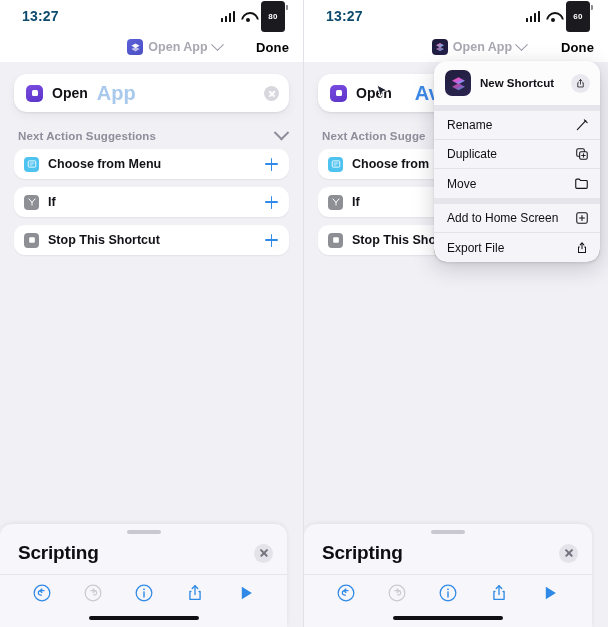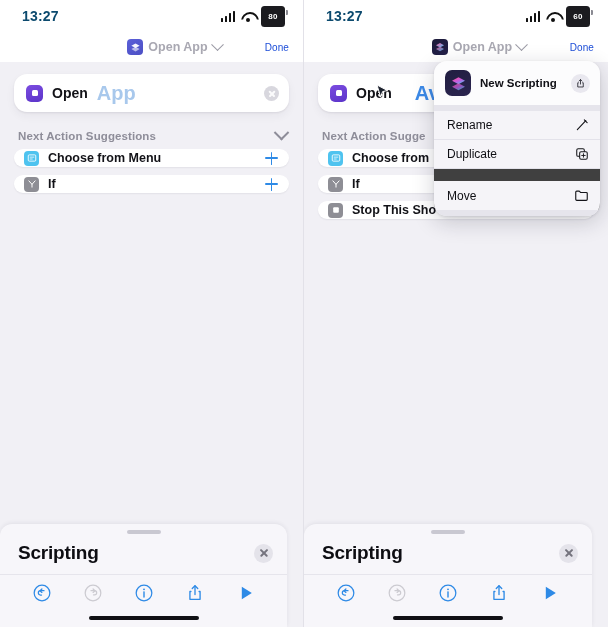--- a/index.html
+++ b/index.html
@@ -39,21 +39,21 @@
     content: ""; position: absolute; left: 0; top: 1px;
     width: 14px; height: 14px;
     border: 2.4px solid #111; border-radius: 50%;
     clip-path: polygon(0 0, 100% 0, 100% 45%, 0 45%);
   }
   .wifi::after {
     content: ""; position: absolute; left: 5px; top: 7px;
     width: 4px; height: 4px; background: #111; border-radius: 50%;
   }
   .battery {
-    min-width: 24px; height: 21px;
+    min-width: 24px; height: 31px;
     background: #1b1b1f;
     border-radius: 3.5px;
     color: #fff; font-size: 8px; font-weight: bold;
     display: flex; align-items: center; justify-content: center;
     padding: 0 3px; letter-spacing: .2px;
     position: relative;
   }
   .battery::after {
     content: ""; position: absolute; right: -3px; top: 4px;
     width: 2px; height: 5px; background: #8a8a92; border-radius: 0 1px 1px 0;
@@ -85,22 +85,22 @@
   .nav-title {
     font-size: 12.5px; font-weight: bold; color: #a9a8b2;
   }
   .chev-down {
     width: 9px; height: 9px;
     border-right: 1.8px solid #9b9aa5;
     border-bottom: 1.8px solid #9b9aa5;
     transform: rotate(45deg) translate(-2px,-2px);
   }
   .done-btn {
-    margin-left: auto; font-size: 10px; font-weight: normal;
-    color: #1d4ed8; letter-spacing: .1px;
+    margin-left: auto; font-size: 13px; font-weight: bold;
+    color: #000000; letter-spacing: .1px;
   }
 
   
   .content { position: relative; flex: 1; padding: 12px 14px 0 14px; }
 
   .action-card {
     background: #ffffff; border-radius: 13px;
     height: 38px; display: flex; align-items: center;
     padding: 0 10px 0 12px; gap: 9px;
     box-shadow: 0 1px 2px rgba(40,38,60,.09), 0 4px 10px rgba(40,38,60,.05);
@@ -140,21 +140,21 @@
   }
   .section-title { font-size: 11.5px; font-weight: bold; color: #8e8d99; letter-spacing: .1px; }
   .collapse-chev {
     margin-left: auto; width: 11px; height: 11px;
     border-right: 2px solid #8e8d99;
     border-bottom: 2px solid #8e8d99;
     transform: rotate(45deg) translate(-2px,-2px);
   }
 
   .sugg-row {
-    background: #ffffff; border-radius: 11px; height: 18px;
+    background: #ffffff; border-radius: 11px; height: 30px;
     display: flex; align-items: center; gap: 9px;
     padding: 0 11px 0 10px; margin-bottom: 8px;
     box-shadow: 0 1px 1.5px rgba(40,38,60,.07);
   }
   .sugg-icon {
     width: 15px; height: 15px; border-radius: 4px;
     display: flex; align-items: center; justify-content: center;
     flex-shrink: 0;
   }
   .sugg-icon.menu { background: #4ec3ef; }
@@ -239,21 +239,21 @@
     flex-shrink: 0;
   }
   .ctx-group { background: #404040; }
   .ctx-sep { height: 6px; background: #e6e5ec; }
   .ctx-item {
     display: flex; align-items: center;
     height: 29px; padding: 0 11px 0 13px;
     border-bottom: 1px solid #e3e2ea;
     background: #f5f4f8;
   }
-  .ctx-item:last-child { border-bottom: none; margin-top: 12px; }
+  .ctx-item:last-child { border-bottom: none; }
   .ctx-label { font-size: 12px; color: #0f0f14; }
   .ctx-icon { margin-left: auto; width: 15px; height: 15px;
     display: flex; align-items: center; justify-content: center; }
   .ctx-icon svg { display: block; }
   .dim { opacity: .55; }
 </style>
 </head>
 <body>
 
 <div class="screens">
@@ -320,20 +320,29 @@
         <div class="sugg-icon gray">
           <svg width="10" height="10" viewBox="0 0 16 16">
               <path d="M3 3 L8 8.5 L13 3" stroke="#fff" stroke-width="1.6" fill="none" stroke-linecap="round"></path>
               <line x1="8" y1="8.5" x2="8" y2="13" stroke="#fff" stroke-width="1.6" stroke-linecap="round"></line>
             </svg>
         </div>
         <div class="sugg-label">If</div>
         <div class="plus"></div>
       </div>
 
+      <div class="sugg-row">
+        <div class="sugg-icon gray">
+          <svg width="10" height="10" viewBox="0 0 16 16">
+              <rect x="3.5" y="3.5" width="9" height="9" rx="1.6" fill="#fff"></rect>
+            </svg>
+        </div>
+        <div class="sugg-label">Stop This Shortcut</div>
+        <div class="plus"></div>
+      </div>
     </div>
 
     <div class="sheet">
       <div class="grabber"></div>
       <div class="sheet-head">
         <div class="sheet-title">Scripting</div>
         <div class="sheet-close"></div>
       </div>
       <div class="toolbar">
         <div class="tool">
@@ -468,21 +477,21 @@
                 <linearGradient id="g2" x1="0.1" y1="0" x2="0.9" y2="1">
                   <stop offset="0" stop-color="#ff4f96"></stop>
                   <stop offset="0.5" stop-color="#c45de0"></stop>
                   <stop offset="1" stop-color="#39d0f5"></stop>
                 </linearGradient>
               </defs>
               <path d="M12 4.2 20.2 8.6 12 13 3.8 8.6z" fill="url(#g2)"></path>
               <path d="M12 11.6 20.2 16 12 20.4 3.8 16z" fill="url(#g2)" opacity=".75"></path>
             </svg>
         </div>
-        <div class="ctx-app-name">New Scripting</div>
+        <div class="ctx-app-name">New Shortcut</div>
         <div class="ctx-share-btn">
           <svg width="11" height="11" viewBox="0 0 24 24">
               <path d="M12 3.6v9.6" stroke="#2b2b33" stroke-width="1.9" stroke-linecap="round"></path>
               <path d="M8.8 6.6 12 3.4l3.2 3.2" fill="none" stroke="#2b2b33" stroke-width="1.9" stroke-linecap="round" stroke-linejoin="round"></path>
               <path d="M7.4 10.4H6v9.2h12v-9.2h-1.4" fill="none" stroke="#2b2b33" stroke-width="1.9" stroke-linecap="round" stroke-linejoin="round"></path>
             </svg>
         </div>
       </div>
 
       <div class="ctx-sep"></div>
@@ -512,20 +521,41 @@
           <div class="ctx-icon">
             <svg width="15" height="15" viewBox="0 0 24 24">
                 <path d="M2.8 6.5a1.6 1.6 0 0 1 1.6-1.6h4l2 2.2h9.2a1.6 1.6 0 0 1 1.6 1.6v9.4a1.6 1.6 0 0 1-1.6 1.6H4.4a1.6 1.6 0 0 1-1.6-1.6z" fill="none" stroke="#141419" stroke-width="1.8" stroke-linejoin="round"></path>
               </svg>
           </div>
         </div>
       </div>
 
       <div class="ctx-sep"></div>
 
+      <div class="ctx-group">
+        <div class="ctx-item">
+          <div class="ctx-label">Add to Home Screen</div>
+          <div class="ctx-icon">
+            <svg width="14" height="14" viewBox="0 0 24 24">
+                <rect x="3" y="3" width="18" height="18" rx="3" fill="none" stroke="#141419" stroke-width="1.8"></rect>
+                <path d="M12 7.8v8.4M7.8 12h8.4" stroke="#141419" stroke-width="1.8" stroke-linecap="round"></path>
+              </svg>
+          </div>
+        </div>
+        <div class="ctx-item">
+          <div class="ctx-label">Export File</div>
+          <div class="ctx-icon">
+            <svg width="14" height="14" viewBox="0 0 24 24">
+                <path d="M12 3.6v9.8" stroke="#141419" stroke-width="1.8" stroke-linecap="round"></path>
+                <path d="M8.8 6.6 12 3.4l3.2 3.2" fill="none" stroke="#141419" stroke-width="1.8" stroke-linecap="round" stroke-linejoin="round"></path>
+                <path d="M7.4 10.4H6v9.4h12v-9.4h-1.4" fill="none" stroke="#141419" stroke-width="1.8" stroke-linecap="round" stroke-linejoin="round"></path>
+              </svg>
+          </div>
+        </div>
+      </div>
     </div>
 
     <div class="sheet">
       <div class="grabber"></div>
       <div class="sheet-head">
         <div class="sheet-title">Scripting</div>
         <div class="sheet-close"></div>
       </div>
       <div class="toolbar">
         <div class="tool">

